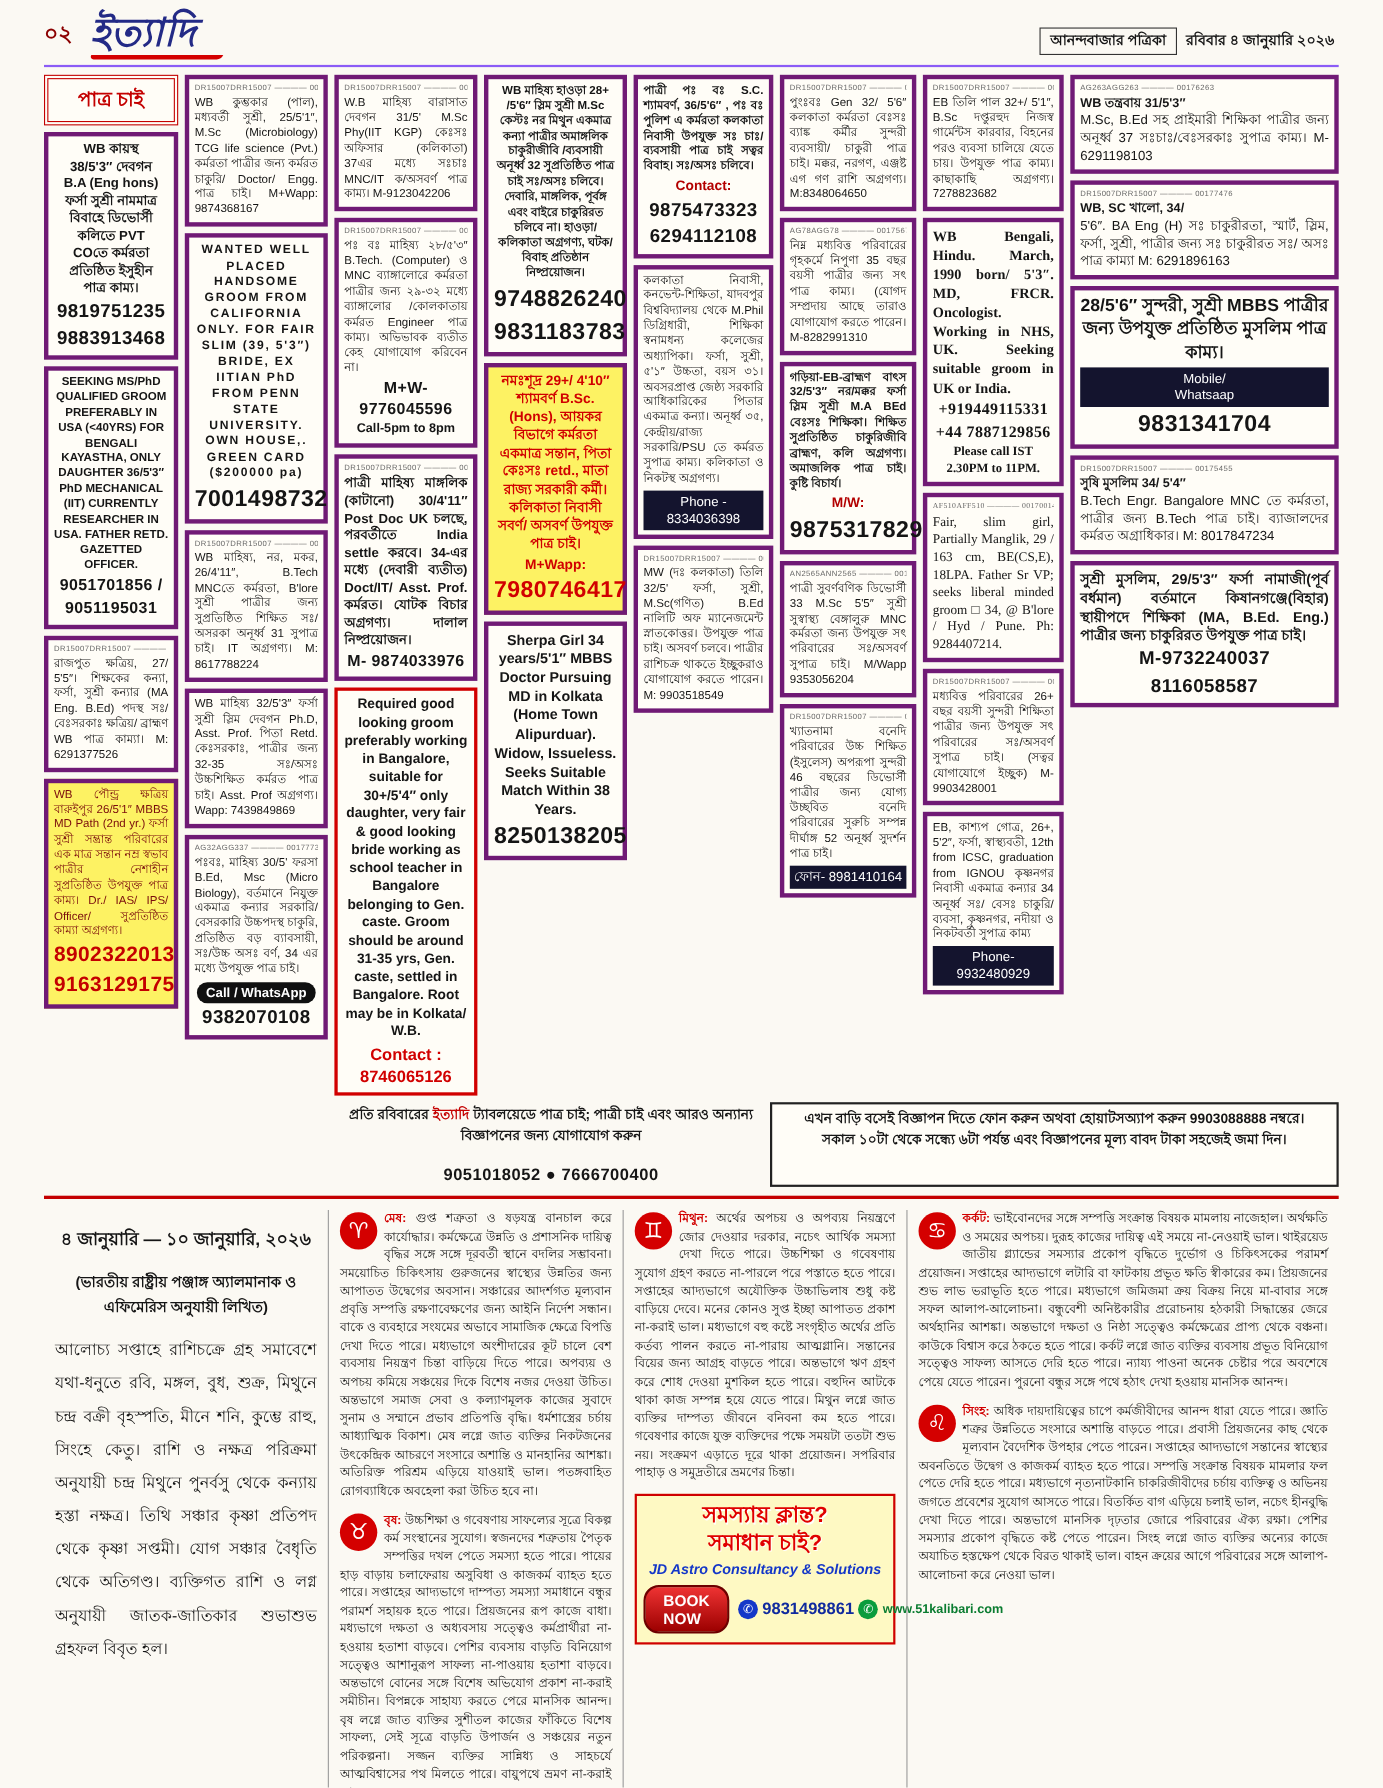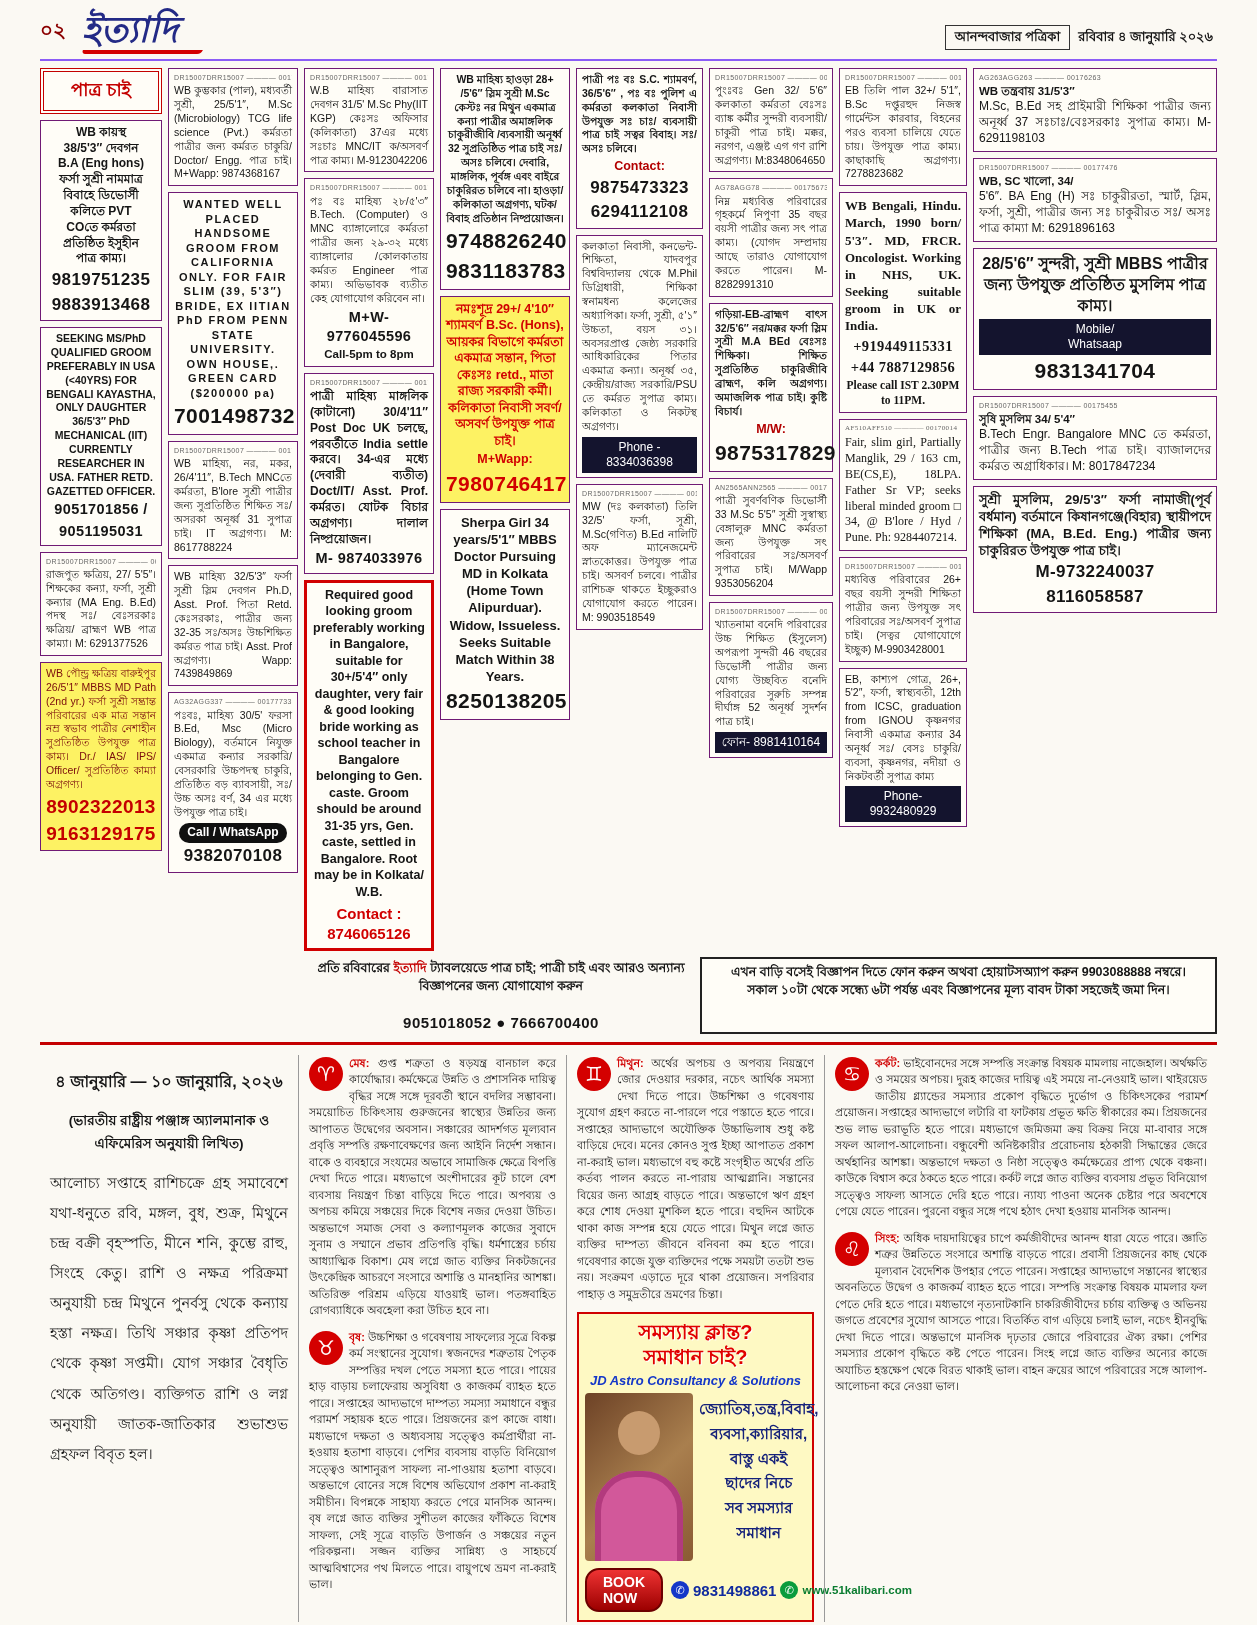--- a/index.html
+++ b/index.html
@@ -14,21 +14,21 @@
   .masthead-row { display:flex; align-items:flex-end; gap:16px; border-bottom:2px solid #8b5cf6; padding:2px 4px 5px 0; }
   .page-number { color:#8b0000; font-weight:bold; font-size:20px; padding-bottom:6px; }
   .masthead { font-size:36px; font-weight:bold; font-style:italic; color:#232a86; line-height:1; }
   .masthead-underline { display:block; height:4px; width:120px; background:#d40000; border-radius:0 0 10px 10px; transform:skewX(-25deg); margin-top:2px; }
   .paper-info { margin-left:auto; display:flex; align-items:center; gap:8px; font-size:13px; font-weight:bold; padding-bottom:4px; }
   .paper-name { border:1px solid #333; padding:1px 9px; }
 
   
   .ads-grid { display:grid; grid-template-columns:122px 130px 130px 130px 127px 124px 128px 1fr; gap:6px; margin-top:7px; min-height:838px; align-items:start; }
   .col { display:flex; flex-direction:column; gap:6px; }
-  .ad { border:1px solid #701a75; background:#fffdf7; padding:4px 5px; font-size:10.5px; line-height:1.32; }
+  .ad { border:4px solid #701a75; background:#fffdf7; padding:4px 5px; font-size:10.5px; line-height:1.32; }
   .ad-title { font-weight:bold; font-size:11.5px; }
   .ad-body { white-space:pre-line; text-align:justify; }
   .ad.center .ad-body { text-align:center; }
   .ad-reg { font-size:7px; color:#666; letter-spacing:.4px; white-space:nowrap; overflow:hidden; margin-bottom:2px; }
   .ad-label { color:#b30000; font-weight:bold; text-align:center; font-size:12.5px; margin-top:2px; }
   .ad-phone { font-weight:bold; text-align:center; font-size:17px; letter-spacing:.4px; margin-top:2px; }
   .ad-phone.xl { font-size:21px; }
   .ad-phone.md { font-size:14.5px; }
   .ad-note { font-weight:bold; text-align:center; font-size:11.5px; margin-top:1px; }
   .ad-dark { background:#14142e; color:#fff; font-weight:normal; text-align:center; font-size:12px; padding:3px 2px; margin-top:3px; white-space:pre-line; line-height:1.25; }
@@ -218,21 +218,21 @@
     <section class="col">
         <article class="ad">
           <div class="ad-reg">DR15007DRR15007 ———— 00177698</div>
           <div class="ad-body">পুংঃবঃ Gen 32/ 5'6″ কলকাতা কর্মরতা বেঃসঃ ব্যাঙ্ক কর্মীর সুন্দরী ব্যবসায়ী/ চাকুরী পাত্র চাই। মক্কর, নরগণ, এঞ্জষ্ট এগ গণ রাশি অগ্রগণ্য। M:8348064650</div>
         </article>
         <article class="ad">
           <div class="ad-reg">AG78AGG78 ———— 00175673</div>
           <div class="ad-body">নিম্ন মধ্যবিত্ত পরিবারের গৃহকর্মে নিপুণা 35 বছর বয়সী পাত্রীর জন্য সৎ পাত্র কাম্য। (যোগদ সম্প্রদায় আছে তারাও যোগাযোগ করতে পারেন। M-8282991310</div>
         </article>
         <article class="ad">
-          <div class="ad-body" style="font-weight: bold;">গড়িয়া-EB-ব্রাহ্মণ বাৎস 32/5'6″ নর/মক্কর ফর্সা স্লিম সুশ্রী M.A BEd বেঃসঃ শিক্ষিকা। শিক্ষিত সুপ্রতিষ্ঠিত চাকুরিজীবি ব্রাহ্মণ, কলি অগ্রগণ্য। অমাজলিক পাত্র চাই। কুষ্টি বিচার্য।</div>
+          <div class="ad-body" style="font-weight: bold;">গড়িয়া-EB-ব্রাহ্মণ বাৎস 32/5'3″ নর/মক্কর ফর্সা স্লিম সুশ্রী M.A BEd বেঃসঃ শিক্ষিকা। শিক্ষিত সুপ্রতিষ্ঠিত চাকুরিজীবি ব্রাহ্মণ, কলি অগ্রগণ্য। অমাজলিক পাত্র চাই। কুষ্টি বিচার্য।</div>
           <div class="ad-label">M/W:</div>
           <div class="ad-phone xl">9875317829</div>
         </article>
         <article class="ad">
           <div class="ad-reg">AN2565ANN2565 ———— 00175958</div>
           <div class="ad-body">পাত্রী সুবর্ণবণিক ডিভোর্সী 33 M.Sc 5'5″ সুশ্রী সুস্বাস্থ্য বেঙ্গালুরু MNC কর্মরতা জন্য উপযুক্ত সৎ পরিবারের সঃ/অসবর্ণ সুপাত্র চাই। M/Wapp 9353056204</div>
         </article>
         <article class="ad">
           <div class="ad-reg">DR15007DRR15007 ———— 00175778</div>
           <div class="ad-body">খ্যাতনামা বনেদি পরিবারের উচ্চ শিক্ষিত (ইসুলেস) অপরূপা সুন্দরী 46 বছরের ডিভোর্সী পাত্রীর জন্য যোগ্য উচ্ছবিত বনেদি পরিবারের সুরুচি সম্পন্ন দীর্ঘাঙ্গ 52 অনূর্ধ্ব সুদর্শন পাত্র চাই।</div>
@@ -330,32 +330,20 @@
       <div>
           <div class="sign">
             <span class="sign-icon">♊</span>
             <p class="sign-text"><b class="sign-name">মিথুন:</b> অর্থের অপচয় ও অপব্যয় নিয়ন্ত্রণে জোর দেওয়ার দরকার, নচেৎ আর্থিক সমস্যা দেখা দিতে পারে। উচ্চশিক্ষা ও গবেষণায় সুযোগ গ্রহণ করতে না-পারলে পরে পস্তাতে হতে পারে। সপ্তাহের আদ্যভাগে অযৌক্তিক উচ্চাভিলাষ শুধু কষ্ট বাড়িয়ে দেবে। মনের কোনও সুপ্ত ইচ্ছা আপাতত প্রকাশ না-করাই ভাল। মধ্যভাগে বহু কষ্টে সংগৃহীত অর্থের প্রতি কর্তব্য পালন করতে না-পারায় আত্মগ্লানি। সন্তানের বিয়ের জন্য আগ্রহ বাড়তে পারে। অন্তভাগে ঋণ গ্রহণ করে শোধ দেওয়া মুশকিল হতে পারে। বহুদিন আটকে থাকা কাজ সম্পন্ন হয়ে যেতে পারে। মিথুন লগ্নে জাত ব্যক্তির দাম্পত্য জীবনে বনিবনা কম হতে পারে। গবেষণার কাজে যুক্ত ব্যক্তিদের পক্ষে সময়টা ততটা শুভ নয়। সংক্রমণ এড়াতে দূরে থাকা প্রয়োজন। সপরিবার পাহাড় ও সমুদ্রতীরে ভ্রমণের চিন্তা।</p>
           </div>
         </div>
       <div class="astro-ad">
         <div class="astro-h1">সমস্যায় ক্লান্ত?</div>
         <div class="astro-h1">সমাধান চাই?</div>
         <div class="astro-brand">JD Astro Consultancy &amp; Solutions</div>
-        <div class="astro-mid">
-          <div class="astro-photo">
-            <span class="ph-head"></span>
-            <span class="ph-body"></span>
-          </div>
-          <div class="astro-services">জ্যোতিষ,তন্ত্র,বিবাহ,
-ব্যবসা,ক্যারিয়ার,
-বাস্তু একই
-ছাদের নিচে
-সব সমস্যার
-সমাধান</div>
-        </div>
         <div class="astro-foot">
           <div class="book-now">BOOK NOW</div>
           <div class="astro-contact">
             <span class="circ blue">✆</span>
             <span class="astro-phone">9831498861</span>
             <span class="circ green">✆</span>
             <span class="astro-site">www.51kalibari.com</span>
           </div>
         </div>
       </div>

